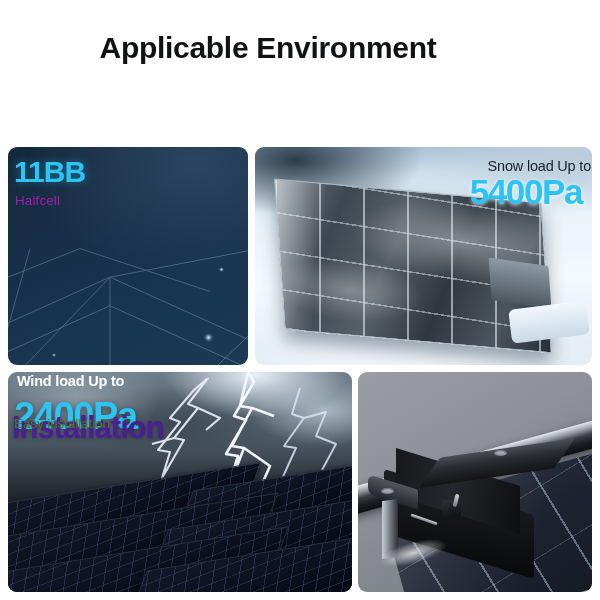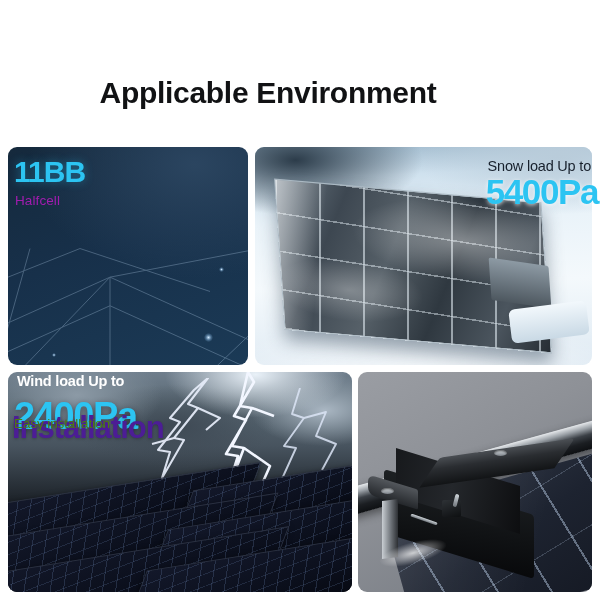--- a/index.html
+++ b/index.html
@@ -6,21 +6,21 @@
   * { margin:0; padding:0; box-sizing:border-box; }
   html, body {
     width:600px; height:600px;
     background:#ffffff;
     font-family:"Liberation Sans", sans-serif;
     overflow:hidden;
   }
   .page { position:relative; width:600px; height:600px; background:#fff; }
 
   
-  .header { position:absolute; left:0; top:0; width:536px; text-align:center;margin-top:45px; }
+  .header { position:absolute; left:0; top:0; width:536px; text-align:center; }
   .title {
     font-size:30px; font-weight:bold; color:#111214;
     letter-spacing:-0.3px; line-height:1;
     margin-top:33px;
   }
   .subtitle {
     margin-top:13px; font-size:13.4px; color:#3b3c40;
     line-height:20px; letter-spacing:-0.15px;
   }
 
@@ -100,21 +100,21 @@
     position:absolute; left:255px; top:158px; width:78px; height:34px;
     transform:rotate(-7deg);
     background:linear-gradient(180deg,#f2f8fc,#c9d9e5);
     border-radius:6px;
   }
   .label-snow-small {
     position:absolute; right:9px; top:158px;
     font-size:14.5px; font-weight:normal; color:#17202c; letter-spacing:-.2px;
   }
   .label-snow-big {
-    position:absolute; right:2px; top:174px;
+    position:absolute; right:18px; top:174px;
     font-size:35px; font-weight:bold; color:#2cc4f2;
     letter-spacing:-1.4px; line-height:1;
     text-shadow:0 1px 4px rgba(255,255,255,.8);
     margin-left:28px;
   }
 
   
   .p-wind {
     left:8px; top:372px; width:344px; height:220px;
     background:linear-gradient(180deg,#6f7e8c 0%,#5a6974 16%,#47535e 34%,#2b333b 50%,#11151a 66%,#070a0d 100%);

